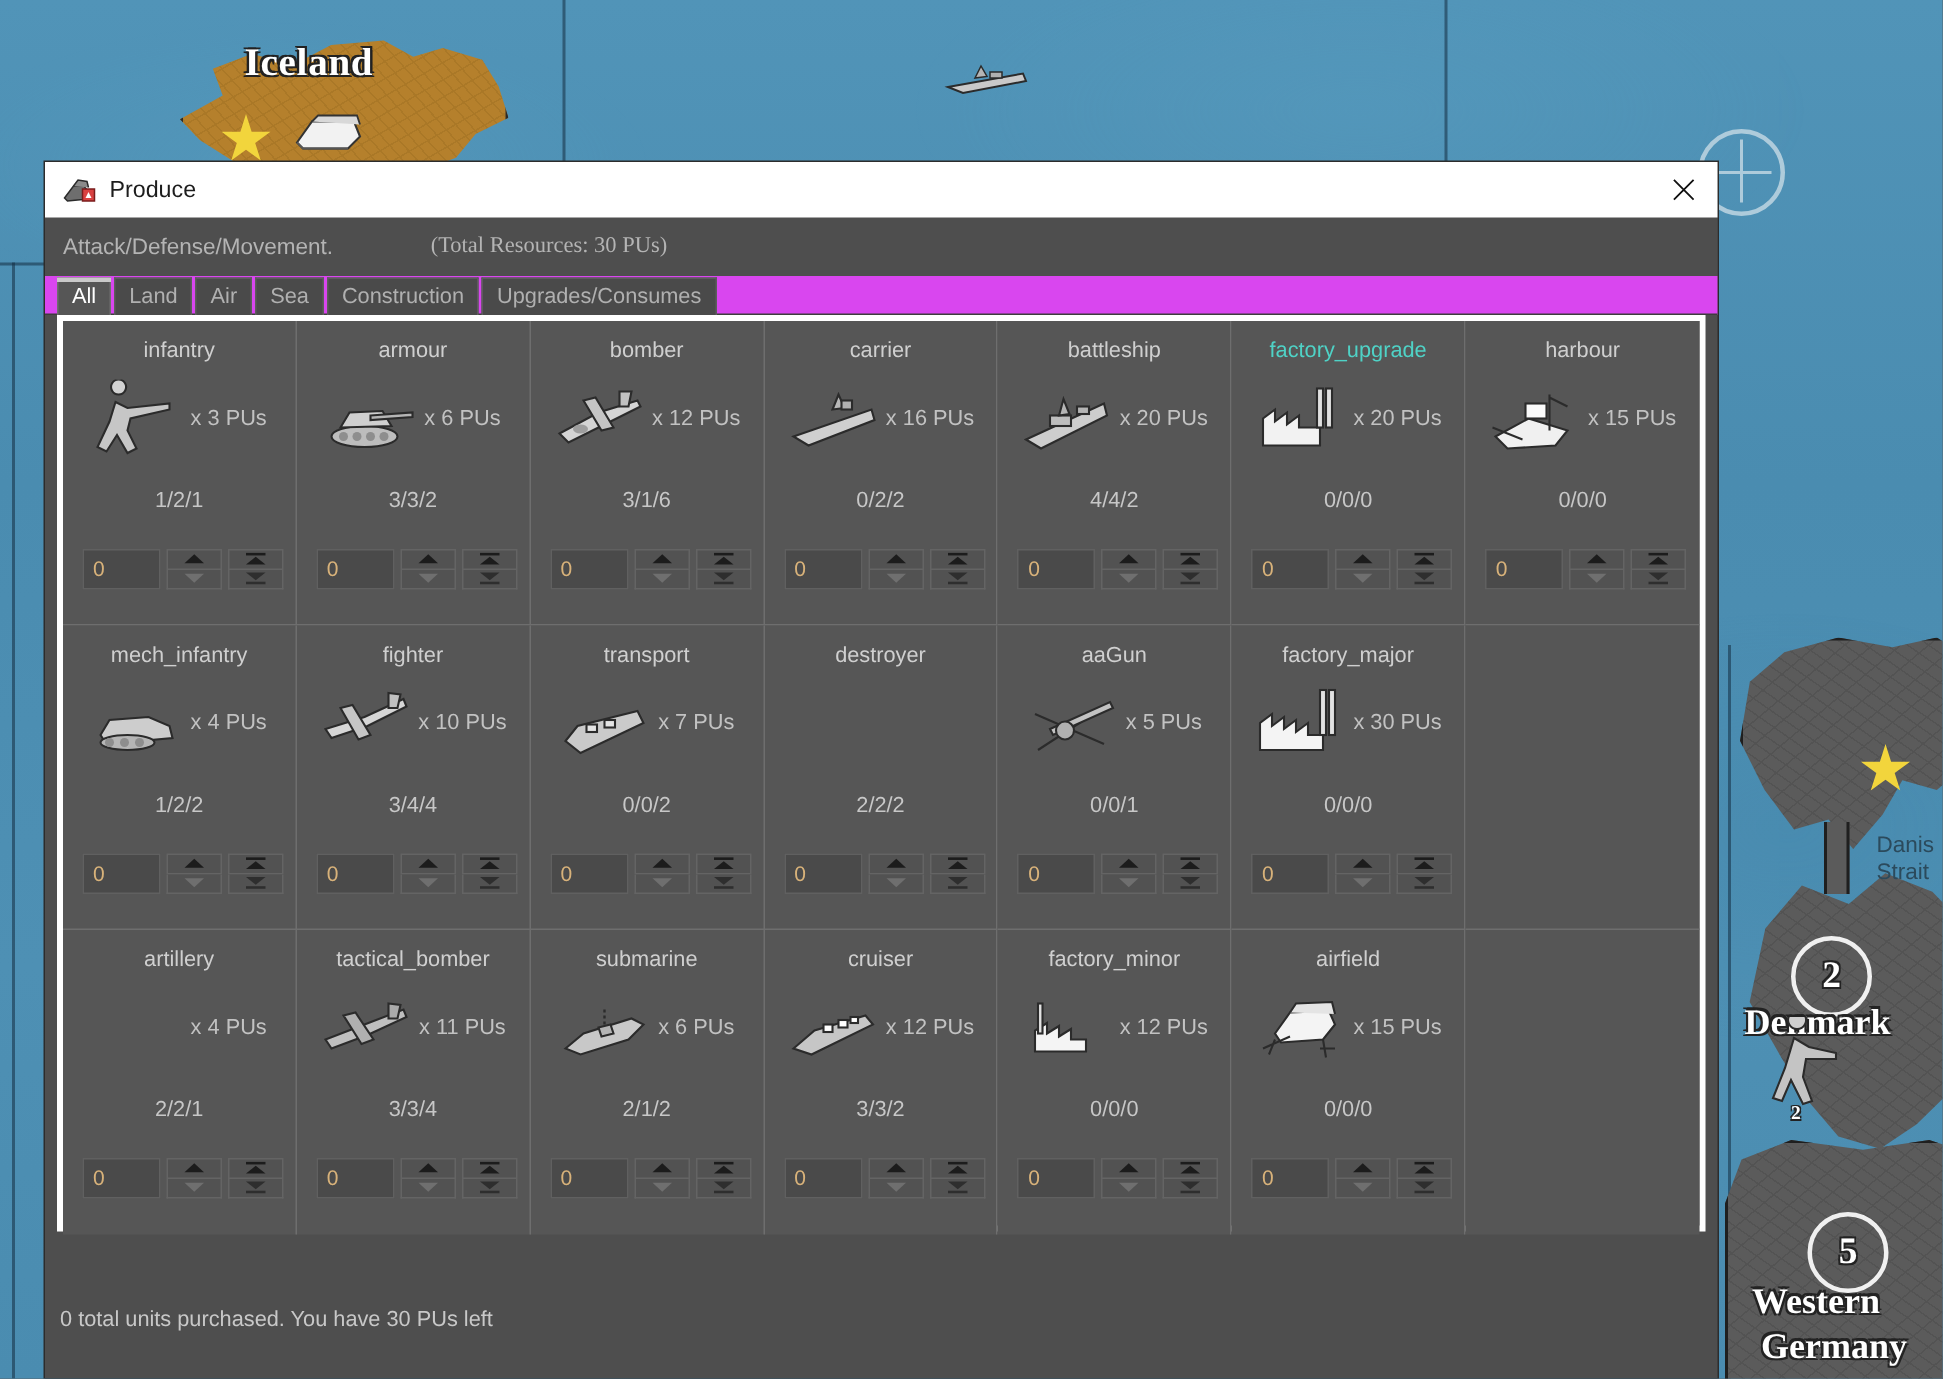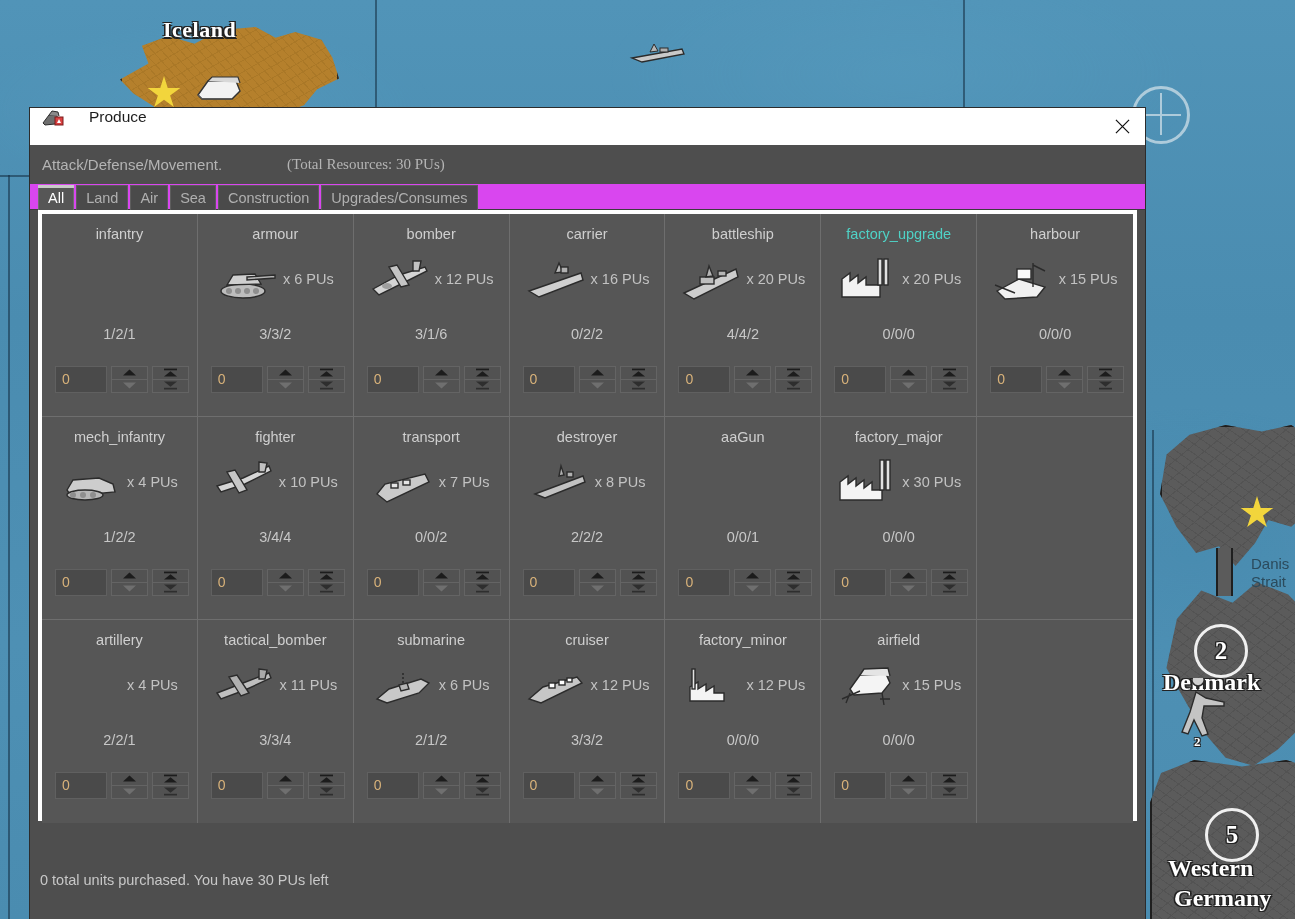--- a/index.html
+++ b/index.html
@@ -31,22 +31,22 @@
   
   .iceland{position:absolute;left:120px;top:24px;width:215px;height:95px;
     background:#b5802c;border:2px solid #2a2a2a;
     clip-path:polygon(13% 40%,10% 22%,22% 12%,34% 20%,46% 6%,62% 3%,71% 14%,
       80% 8%,92% 16%,97% 34%,100% 55%,90% 66%,84% 82%,72% 92%,58% 86%,
       46% 96%,34% 90%,24% 96%,16% 84%,6% 70%,0% 56%);
   }
   .iceland-tex{position:absolute;inset:0;opacity:.25;
     background:repeating-linear-gradient(48deg,transparent 0 6px,#8a5f18 6px 7px),
                repeating-linear-gradient(-30deg,transparent 0 9px,#8a5f18 9px 10px);}
-  .iceland-label{position:absolute;left:163px;top:17px;
-    font-family:"Liberation Serif", serif;font-weight:bold;font-size:22px;color:#fff;
+  .iceland-label{position:absolute;left:163px;top:27px;
+    font-family:"Liberation Serif", serif;font-weight:bold;font-size:26px;color:#fff;
     text-shadow:-1.5px -1.5px 0 #222,1.5px -1.5px 0 #222,-1.5px 1.5px 0 #222,1.5px 1.5px 0 #222;
     letter-spacing:.5px;}
   .star{position:absolute;width:34px;height:34px;background:#f2d53c;
     clip-path:polygon(50% 0%,61% 35%,98% 35%,68% 57%,79% 91%,50% 70%,21% 91%,32% 57%,2% 35%,39% 35%);
     filter:drop-shadow(0 0 1.2px #3a3a00);}
   .star-ice{left:147px;top:76px;}
   .star-den{left:1240px;top:496px;}
   .airfield-ice{position:absolute;left:188px;top:71px;width:58px;height:36px;}
   .ship-sea{position:absolute;left:628px;top:36px;width:60px;height:32px;}
   .compass{position:absolute;left:1132px;top:86px;width:52px;height:52px;
@@ -88,22 +88,22 @@
   .sn-2{left:1251px;top:573px;text-align:center;}
   .sn-12{left:1114px;top:771px;color:#24455a;font-size:15px;position:absolute;}
   .inf-fig{position:absolute;left:1180px;top:678px;width:54px;height:66px;}
   .inf-cnt{position:absolute;left:1194px;top:734px;color:#fff;font-size:13px;
     font-family:"Liberation Serif", serif;font-weight:bold;
     text-shadow:-1px -1px 0 #222,1px -1px 0 #222,-1px 1px 0 #222,1px 1px 0 #222;}
 
   
   #dialog{position:absolute;left:30px;top:108px;width:1115px;height:811px;
     background:#4e4e4e;box-shadow:0 0 0 1px #2c2c2c;}
-  .titlebar{height:37px;background:#fff;display:flex;
-    position:relative;gap:16px;}
+  .titlebar{height:37px;background:#fff;display:flex;align-items:center;
+    position:relative;}
   .tb-icon{width:22px;height:20px;margin-left:12px;margin-right:9px;flex:0 0 auto;}
   .tb-title{font-size:15.5px;color:#1d1d1d;}
   .tb-close{position:absolute;right:0;top:0;width:46px;height:37px;
     display:flex;align-items:center;justify-content:center;cursor:pointer;}
   .tb-close svg{width:15px;height:15px;}
 
   .subtitle{height:39px;display:flex;align-items:center;color:#b4b4b4;font-size:15px;
     background:#4e4e4e;}
   .subtitle .s1{margin-left:12px;}
   .subtitle .s2{margin-left:65px;font-family:Liberation Serif, serif;}
@@ -232,20 +232,27 @@
       <div class="tab">Air</div>
       <div class="tab">Sea</div>
       <div class="tab">Construction</div>
       <div class="tab">Upgrades/Consumes</div>
     </div>
 
   <div class="grid-wrap" id="grid">
       <div class="row">
         <div class="cell">
           <div class="unit-name">infantry</div>
+          <div class="unit-mid">
+            <svg class="unit-ico" viewBox="0 0 62 52">
+              <path d="M18 10 a5 5 0 1 1 .1 0 Z" fill="#d2d2d2" stroke="#2b2b2b" stroke-width="1.4"></path>
+              <path d="M16 15 L24 19 L52 16 L52 20 L26 26 L24 34 L30 46 L24 49 L17 37 L10 48 L4 45 L12 28 Z" fill="#c6c6c6" stroke="#2b2b2b" stroke-width="1.4"></path>
+            </svg>
+            <span class="unit-cost">x 3 PUs</span>
+          </div>
           <div class="unit-stats">1/2/1</div>
           <div class="spinner">
             <div class="spin-field">0</div>
             <div class="spin-col">  
               <div class="spin-btn">
                 <svg viewBox="0 0 17 9">
                   <path d="M8.5 1.5 L15 7.5 L2 7.5 Z" fill="#1c1c1c"></path>
                 </svg>
               </div>  
               <div class="spin-btn">
@@ -645,28 +652,20 @@
                 <svg viewBox="0 0 17 9">
                   <path d="M8.5 5.8 L2 0.6 L15 0.6 Z" fill="#2e2e2e"></path>
                   <rect x="2" y="6.8" width="13" height="1.7" fill="#2e2e2e"></rect>
                 </svg>
               </div>
             </div>
           </div>
         </div>
         <div class="cell">
           <div class="unit-name">destroyer</div>
-          <div class="unit-mid">
-            <svg class="unit-ico" viewBox="0 0 62 52">
-              <path d="M6 38 L54 20 L56 26 L16 42 Z" fill="#c2c2c2" stroke="#2b2b2b" stroke-width="1.4"></path>
-              <path d="M30 20 L32 10 L35 19 Z" fill="#b0b0b0" stroke="#2b2b2b" stroke-width="1.4"></path>
-              <rect x="38" y="16" width="6" height="5" fill="#b0b0b0" stroke="#2b2b2b" stroke-width="1.4"></rect>
-            </svg>
-            <span class="unit-cost">x 8 PUs</span>
-          </div>
           <div class="unit-stats">2/2/2</div>
           <div class="spinner">
             <div class="spin-field">0</div>
             <div class="spin-col">  
               <div class="spin-btn">
                 <svg viewBox="0 0 17 9">
                   <path d="M8.5 1.5 L15 7.5 L2 7.5 Z" fill="#1c1c1c"></path>
                 </svg>
               </div>  
               <div class="spin-btn">
@@ -686,20 +685,29 @@
                 <svg viewBox="0 0 17 9">
                   <path d="M8.5 5.8 L2 0.6 L15 0.6 Z" fill="#2e2e2e"></path>
                   <rect x="2" y="6.8" width="13" height="1.7" fill="#2e2e2e"></rect>
                 </svg>
               </div>
             </div>
           </div>
         </div>
         <div class="cell">
           <div class="unit-name">aaGun</div>
+          <div class="unit-mid">
+            <svg class="unit-ico" viewBox="0 0 62 52">
+              <path d="M8 44 L54 14" fill="none" stroke="#2b2b2b" stroke-width="1.4"></path>
+              <path d="M6 20 L52 40" fill="none" stroke="#2b2b2b" stroke-width="1.4"></path>
+              <path d="M16 30 L56 12 L58 16 L18 34 Z" fill="#c2c2c2" stroke="#2b2b2b" stroke-width="1.4"></path>
+              <circle cx="26" cy="31" r="6" fill="#b0b0b0" stroke="#2b2b2b" stroke-width="1.4"></circle>
+            </svg>
+            <span class="unit-cost">x 5 PUs</span>
+          </div>
           <div class="unit-stats">0/0/1</div>
           <div class="spinner">
             <div class="spin-field">0</div>
             <div class="spin-col">  
               <div class="spin-btn">
                 <svg viewBox="0 0 17 9">
                   <path d="M8.5 1.5 L15 7.5 L2 7.5 Z" fill="#1c1c1c"></path>
                 </svg>
               </div>  
               <div class="spin-btn">

